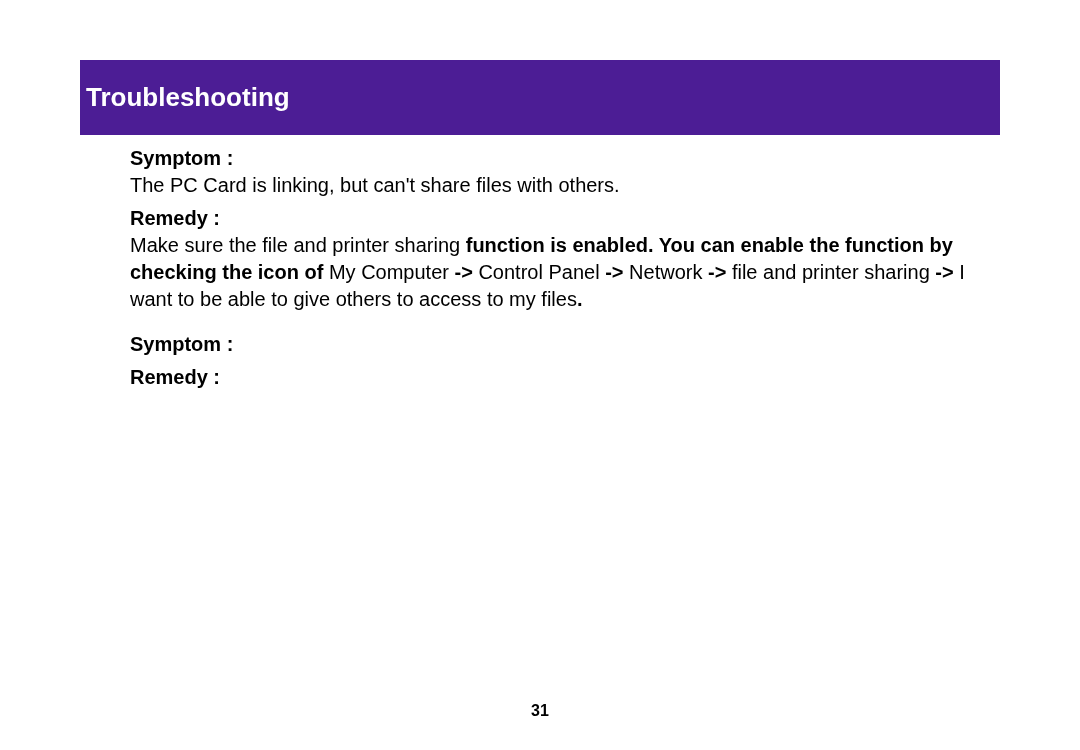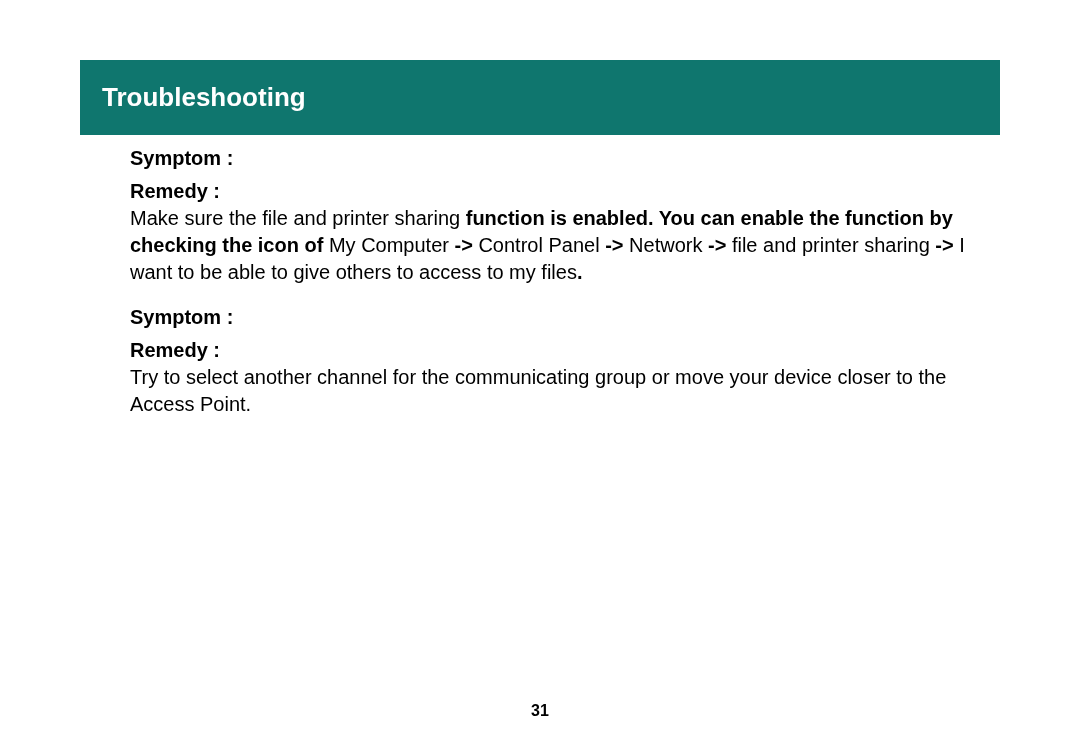--- a/index.html
+++ b/index.html
@@ -14,25 +14,25 @@
       font-family: Arial, Helvetica, sans-serif;
       position: relative;
     }
     .page-container {
       width: 1080px;
       height: 750px;
       position: relative;
       padding: 60px 80px 40px 80px;
     }
     .title-bar {
-      background: #0f766e;
+      background: #4c1d95;
       color: #ffffff;
       font-size: 26px;
       font-weight: bold;
-      padding: 22px 22px;
+      padding: 22px 6px;
       margin-bottom: 10px;
     }
     .content {
       padding: 0 2px;
       font-size: 20px;
       line-height: 1.35;
       color: #000000;
       margin-left: 48px;
     }
     .label {
@@ -62,34 +62,34 @@
 
 <div class="page-container">
   <div class="title-bar">
     <span>Troubleshooting</span>
   </div>
 
   <div class="content">
 
     <div class="block">
       <div class="label">Symptom :</div>
+      <div>The PC Card is linking, but can't share files with others.</div>
     </div>
 
     <div class="block">
       <div class="label">Remedy :</div>
       <div>
         <span>Make sure the file and printer sharing </span><span class="bold">function is enabled. You can enable the function by checking the icon of </span><span>My Computer </span><span class="bold">-&gt; </span><span>Control Panel </span><span class="bold">-&gt; </span><span>Network </span><span class="bold">-&gt; </span><span>file and printer sharing </span><span class="bold">-&gt; </span><span>I want to be able to give others to access to my files</span><span class="bold">.</span>
       </div>
     </div>
 
     <div class="block section-gap">
       <div class="label">Symptom :</div>
     </div>
 
     <div class="block">
       <div class="label">Remedy :</div>
-      <div>Try to select another channel for the communicating group or move your device closer to the Access Point.</div>
     </div>
 
   </div>
 
   <div class="page-number">31</div>
 </div>
 
 </body></html>

